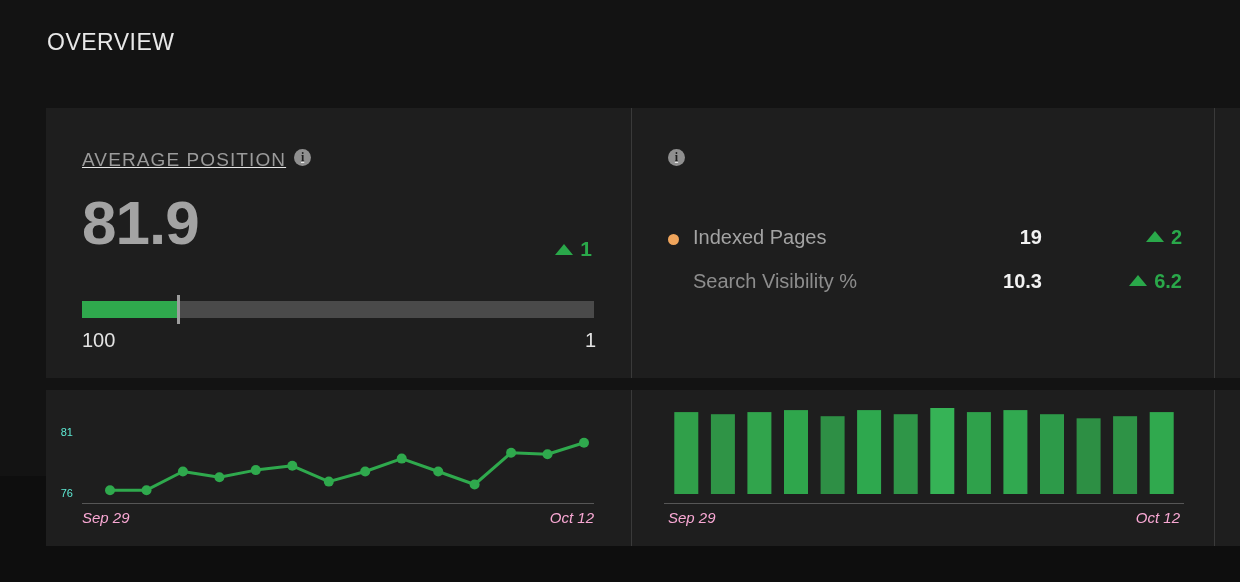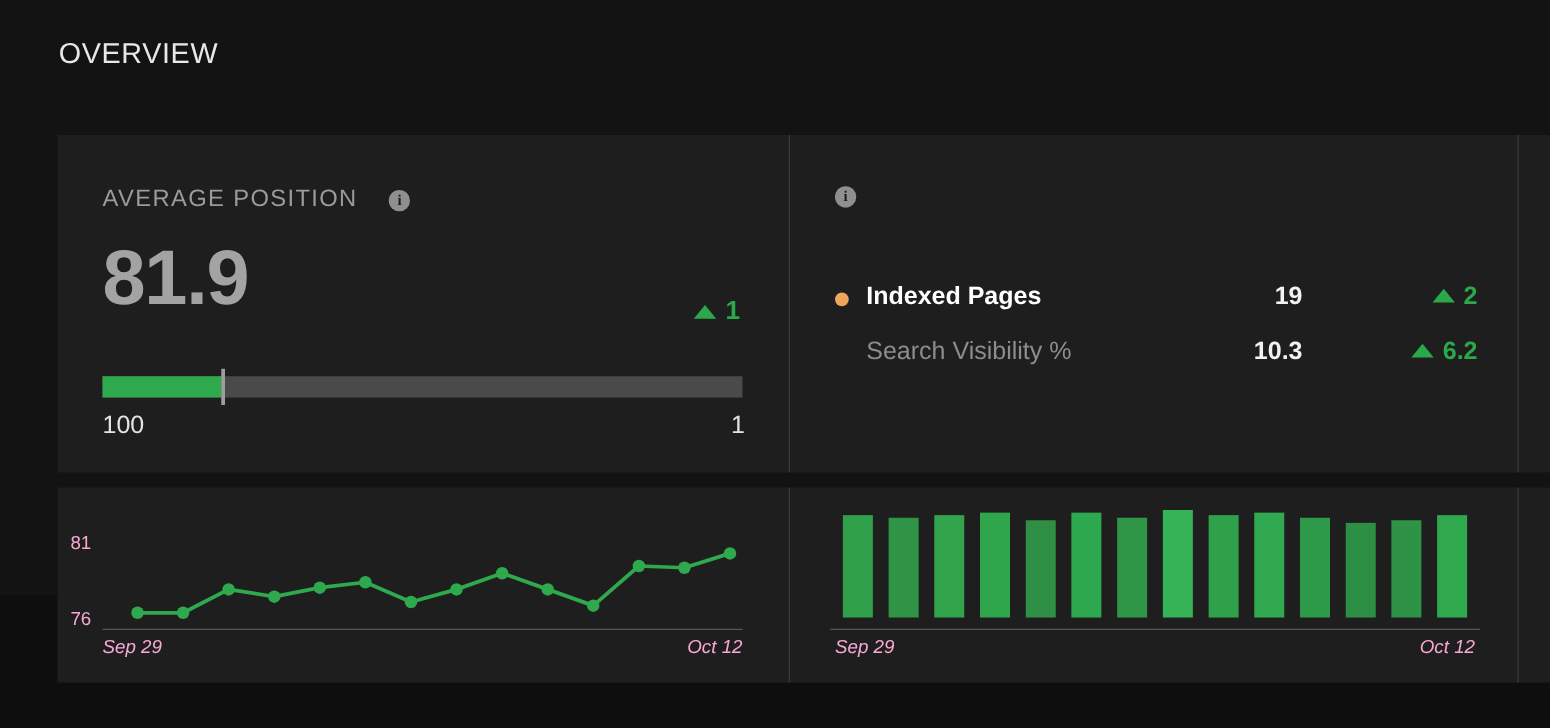--- a/index.html
+++ b/index.html
@@ -47,23 +47,23 @@
     width: 1px;
     background: #3a3a3a;
   }
   .vdiv-a { left: 585px; top: 0; bottom: 0; }
   .vdiv-b { left: 1168px; top: 0; bottom: 0; }
 
   
   .panel-head {
     position: absolute;
     display: flex;
-    align-items: center;
-    gap: 25px;
+    gap: 8px;
     white-space: nowrap;
+    text-decoration: underline;
   }
   .panel-head .ptitle {
     font-size: 19px;
     letter-spacing: 1.1px;
     color: #9b9b9b;
     font-weight: 400;
   }
   .info-icon {
     width: 17px;
     height: 17px;
@@ -173,21 +173,21 @@
     background: #f0a55c;
   }
   .vis-label {
     position: absolute;
     left: 25px;
     top: 0;
     line-height: 33px;
     font-size: 20px;
     color: #8d8d8d;
   }
-  .vis-row.active .vis-label { color: #ffffff; font-weight: bold; }
+  .vis-row.active .vis-label { color: #a3a3a3; }
   .vis-val {
     position: absolute;
     right: 140px;
     top: 0;
     line-height: 33px;
     font-size: 20px;
     font-weight: bold;
     color: #f2f2f2;
     text-align: right;
   }
@@ -202,22 +202,22 @@
 
   
   .chart-wrap { position: absolute; }
   .chart-left  { left: 82px; top: 414px; width: 512px; height: 112px; }
   .chart-right { left: 668px; top: 414px; width: 512px; height: 112px; }
 
   .yaxis-label {
     position: absolute;
     right: 100%;
     margin-right: 9px;
-    font-size: 15px;
-    color: #f9a8d4;
+    font-size: 11px;
+    color: #5eead4;
     white-space: nowrap;
   }
   .y-top { top: 12px; }
   .y-bot { top: 73px; }
 
   .xaxis-label {
     position: absolute;
     top: 95px;
     font-size: 15px;
     color: #f9a8d4;

